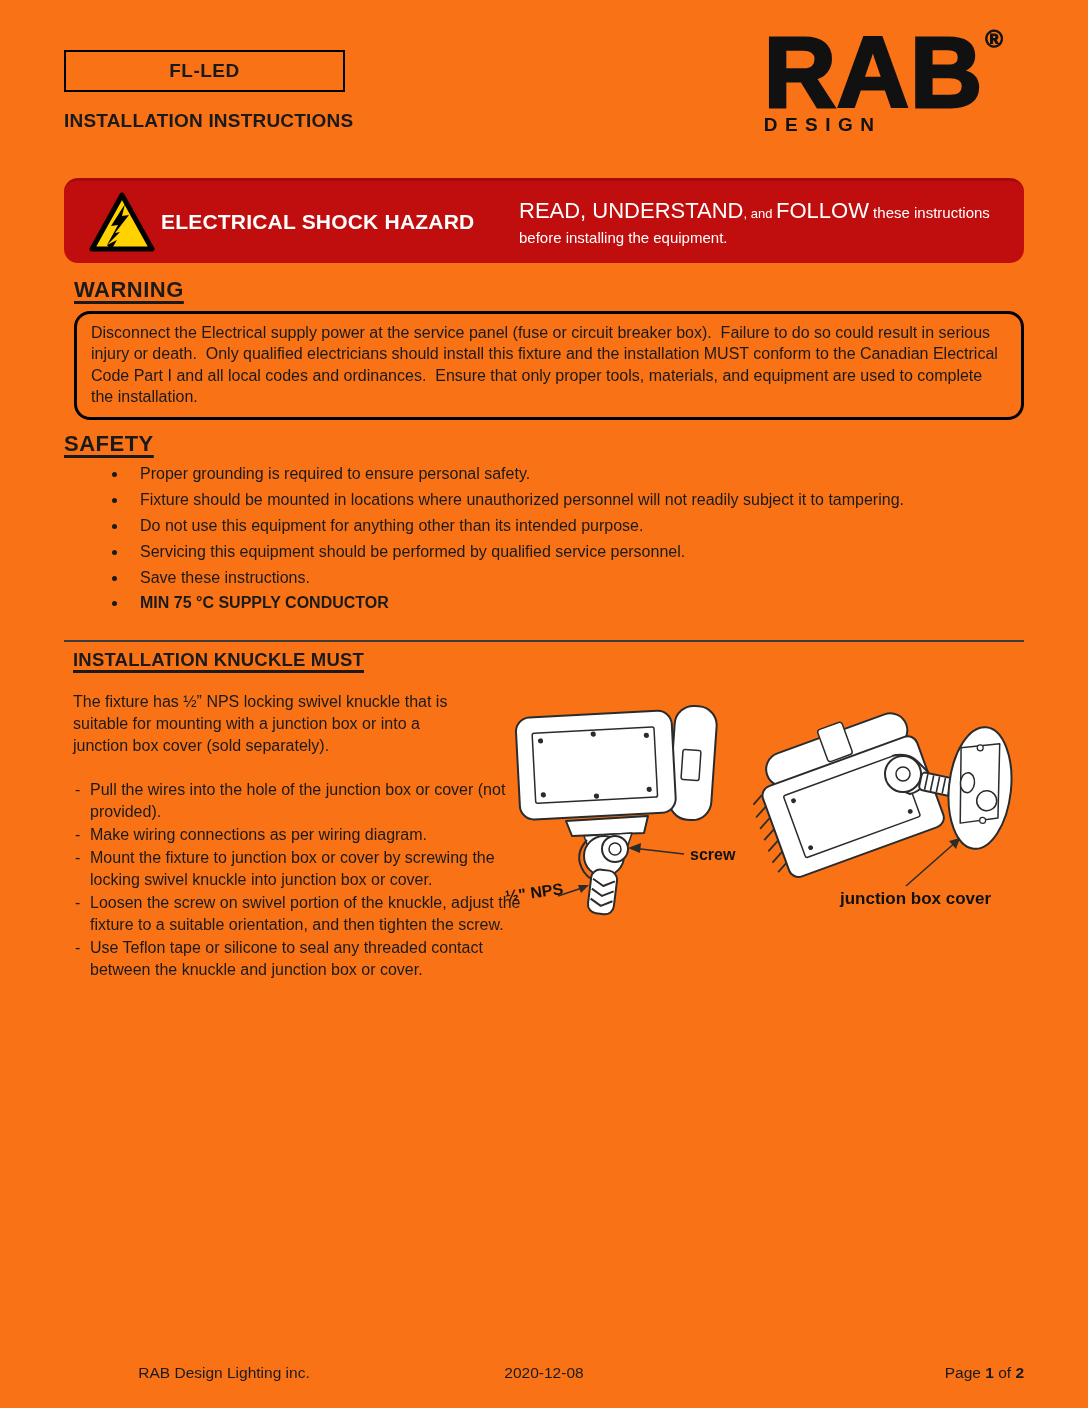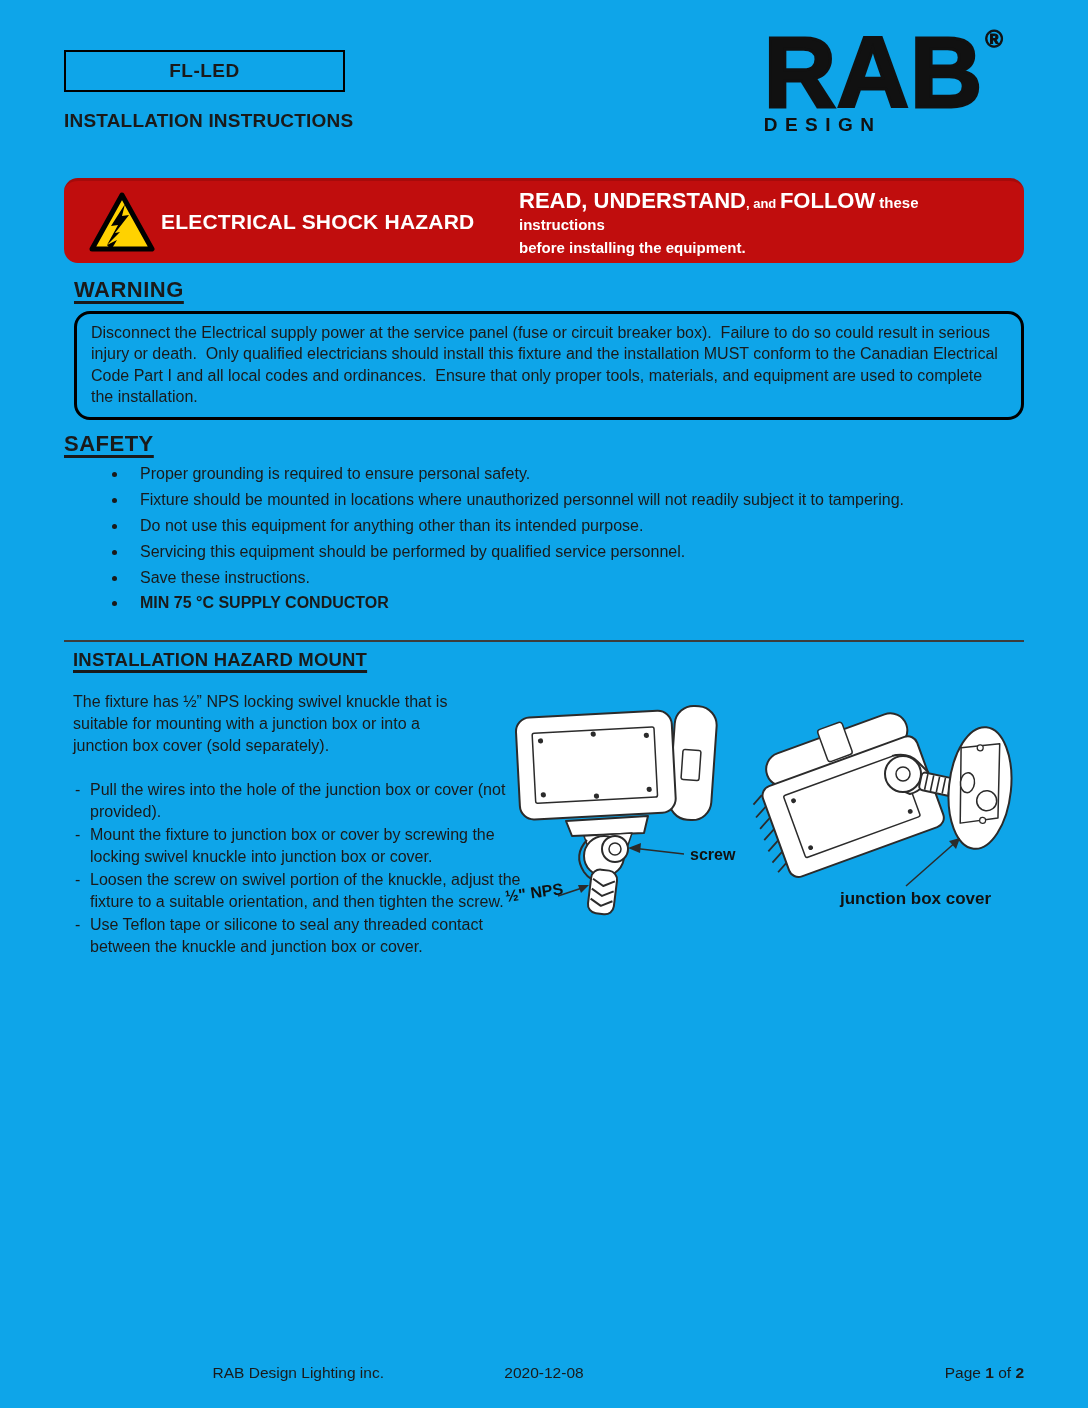--- a/index.html
+++ b/index.html
@@ -1,20 +1,20 @@
 <!DOCTYPE html>
 <html><head>
 <meta charset="utf-8">
 <style>
   * { margin:0; padding:0; box-sizing:border-box; }
   html,body { background:#e8e8e8; }
   body { font-family:"Liberation Sans", sans-serif; color:#1a1a1a; }
   .page {
     position:relative; width:1088px; height:1408px; margin:0 auto;
-    background:#0ea5e9; padding:0 64px; overflow:hidden;
+    background:#f97316; padding:0 64px; overflow:hidden;
   }
 
   
   .header { position:relative; padding-top:50px; height:132px; }
   .product-box {
     width:281px; height:42px; border:2px solid #000;
     display:flex; align-items:center; justify-content:center;
   }
   .product-box span { font-size:19px; font-weight:bold; letter-spacing:0.5px; }
   .doc-title { margin-top:18px; font-size:19px; font-weight:bold; letter-spacing:0.2px; }
@@ -27,21 +27,21 @@
   .logo-sub { font-size:19px; font-weight:bold; letter-spacing:7.5px; color:#111; margin-top:4px; margin-right:-4px; }
 
   
   .hazard-banner {
     margin-top:46px; height:85px; border-radius:14px; background:#c00d0d;
     display:flex; align-items:center; padding:0 22px 0 25px; gap:6px;
     border-top:3px solid #a50b0b;
   }
   .hazard-icon { flex:0 0 66px; height:60px; }
   .hazard-title { width:352px; color:#fff; font-size:21px; font-weight:bold; letter-spacing:0.2px; }
-  .hazard-text { flex:1; color:#fff; font-weight:bold; line-height:1.3; }
+  .hazard-text { flex:1; color:#fff; font-weight:normal; line-height:1.3; }
   .hz-big { font-size:22px; }
   .hz-small { font-size:13px; }
   .hz-med { font-size:15px; }
   .hz-line2 { font-size:15px; display:block; margin-top:2px; }
 
   
   .section-heading {
     font-size:22px; font-weight:bold; letter-spacing:0.5px;
     text-decoration:underline; text-decoration-thickness:2.5px; text-underline-offset:4px;
   }
@@ -78,21 +78,21 @@
 
   .figures { position:absolute; left:427px; top:-3px; width:533px; display:flex; }
   .figures svg { display:block; }
   .fig-label { font-family:"Liberation Sans", sans-serif; }
 
   
   .footer {
     position:absolute; bottom:26px; left:64px; right:64px;
     display:flex; align-items:baseline; font-size:15.5px;
   }
-  .footer-left { flex:1; text-align:right; }
+  .footer-left { flex:1; text-align:center; }
   .footer-center { flex:1; text-align:center; }
   .footer-right { flex:1; text-align:right; }
 </style>
 </head>
 <body>
 
 <div class="page">
 
   <div class="header">
     <div class="product-box">
@@ -133,25 +133,26 @@
       <li>Do not use this equipment for anything other than its intended purpose.</li>
       <li>Servicing this equipment should be performed by qualified service personnel.</li>
       <li>Save these instructions.</li>
       <li class="bold">MIN 75 °C SUPPLY CONDUCTOR</li>
     </ul>
   </div>
 
   <hr class="divider">
 
   <div class="knuckle-section">
-    <div class="knuckle-heading">INSTALLATION HAZARD MOUNT</div>
+    <div class="knuckle-heading">INSTALLATION KNUCKLE MUST</div>
     <div class="knuckle-body">
       <p class="knuckle-intro">The fixture has ½” NPS locking swivel knuckle that is suitable for mounting with a junction box or into a junction box cover (sold separately).</p>
       <ul class="dash-list">
         <li>Pull the wires into the hole of the junction box or cover (not provided).</li>
+        <li>Make wiring connections as per wiring diagram.</li>
         <li>Mount the fixture to junction box or cover by screwing the locking swivel knuckle into junction box or cover.</li>
         <li>Loosen the screw on swivel portion of the knuckle, adjust the fixture to a suitable orientation, and then tighten the screw.</li>
         <li>Use Teflon tape or silicone to seal any threaded contact between the knuckle and junction box or cover.</li>
       </ul>
 
       <div class="figures">
 
         <svg viewBox="0 0 240 238" width="240" height="238">
           <g fill="#ffffff" stroke="#2b2b2b" stroke-width="2" stroke-linejoin="round">
 

